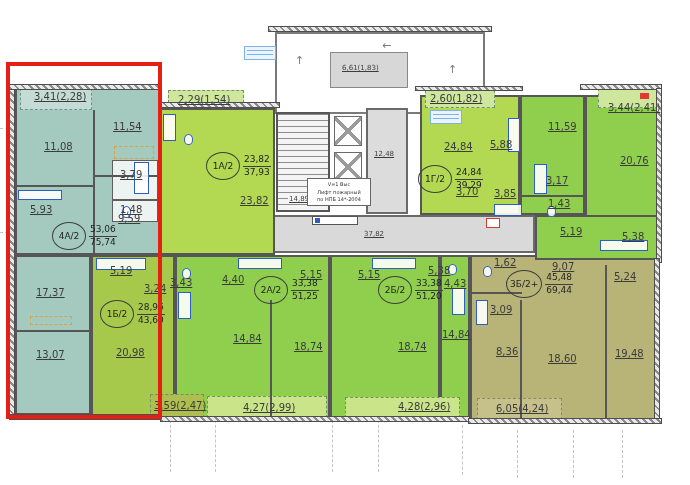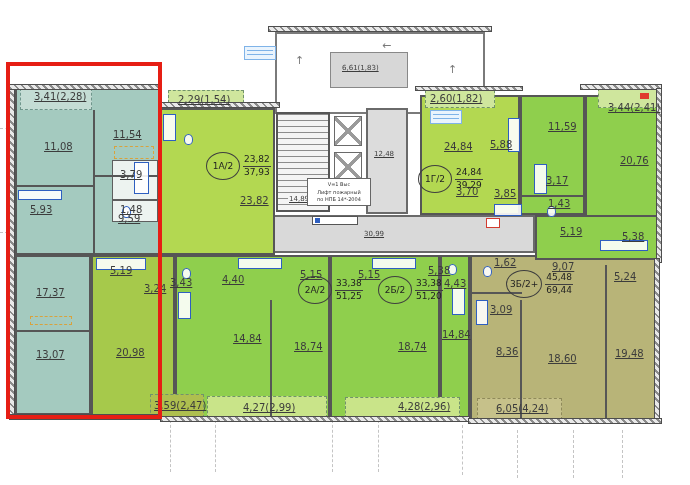--- a/index.html
+++ b/index.html
@@ -151,21 +151,21 @@
   <div class="axis" style="left:462px;top:425px;height:50px;"></div>
   <div class="axis" style="left:517px;top:430px;height:48px;"></div>
   <div class="axis" style="left:573px;top:430px;height:48px;"></div>
   <div class="axis" style="left:622px;top:430px;height:48px;"></div>
   <div class="axish" style="left:0px;top:128px;width:14px;"></div>
   <div class="axish" style="left:0px;top:232px;width:13px;"></div>
 
   <div class="rl" style="left:34px;top:92px;">3,41(2,28)</div>
   <div class="rl" style="left:44px;top:142px;">11,08</div>
   <div class="rl" style="left:30px;top:205px;">5,93</div>
-  <div class="rl" style="left:113px;top:130px;text-decoration:underline;">11,54</div>
+  <div class="rl" style="left:113px;top:122px;text-decoration:underline;">11,54</div>
   <div class="rl" style="left:120px;top:170px;">3,79</div>
   <div class="rl" style="left:120px;top:205px;">1,48</div>
   <div class="rl" style="left:118px;top:214px;text-align:center;">9,59</div>
   <div class="rl" style="left:36px;top:288px;">17,37</div>
   <div class="rl" style="left:36px;top:350px;">13,07</div>
 
   <div class="rl" style="left:110px;top:266px;">5,19</div>
   <div class="rl" style="left:144px;top:284px;">3,24</div>
   <div class="rl" style="left:116px;top:348px;">20,98</div>
   <div class="rl" style="left:154px;top:401px;">3,59(2,47)</div>
@@ -206,36 +206,50 @@
   <div class="rl" style="left:548px;top:122px;">11,59</div>
   <div class="rl" style="left:620px;top:156px;">20,76</div>
   <div class="rl" style="left:546px;top:176px;">3,17</div>
   <div class="rl" style="left:548px;top:199px;">1,43</div>
   <div class="rl" style="left:560px;top:227px;">5,19</div>
   <div class="rl" style="left:622px;top:232px;">5,38</div>
 
   <div class="core-lbl" style="left:342px;top:64px;">6,61(1,83)</div>
   <div class="core-lbl" style="left:288px;top:195px;background:#f5f5f5;padding:0 1px;">14,89</div>
   <div class="core-lbl" style="left:374px;top:150px;">12,48</div>
-  <div class="core-lbl" style="left:364px;top:230px;">30,99</div>
+  <div class="core-lbl" style="left:364px;top:230px;">37,82</div>
 
   <div class="note" style="left:307px;top:178px;width:64px;height:28px;">
     <span style="display:block;">V=1 Выс</span>
     <span style="display:block;">Лифт пожарный</span>
     <span style="display:block;">по НПБ 14*-2004</span>
   </div>
 
+  <div class="unit" style="left:52px;top:222px;">
+    <span class="ucircle">4А/2</span>
+    <span class="uareas">
+      <span class="uliving">53,06</span>
+        <span class="utotal">75,74</span>
+    </span>
+  </div>
+  <div class="unit" style="left:100px;top:300px;">
+    <span class="ucircle">1Б/2</span>
+    <span class="uareas">
+      <span class="uliving">28,96</span>
+        <span class="utotal">43,60</span>
+    </span>
+  </div>
   <div class="unit" style="left:206px;top:152px;">
     <span class="ucircle">1А/2</span>
     <span class="uareas">
       <span class="uliving">23,82</span>
         <span class="utotal">37,93</span>
     </span>
   </div>
-  <div class="unit" style="left:254px;top:276px;margin-left:44px;">
+  <div class="unit" style="left:254px;top:276px;">
     <span class="ucircle">2А/2</span>
     <span class="uareas">
       <span class="uliving">33,38</span>
         <span class="utotal">51,25</span>
     </span>
   </div>
   <div class="unit" style="left:378px;top:276px;">
     <span class="ucircle">2Б/2</span>
     <span class="uareas">
       <span class="uliving">33,38</span>

